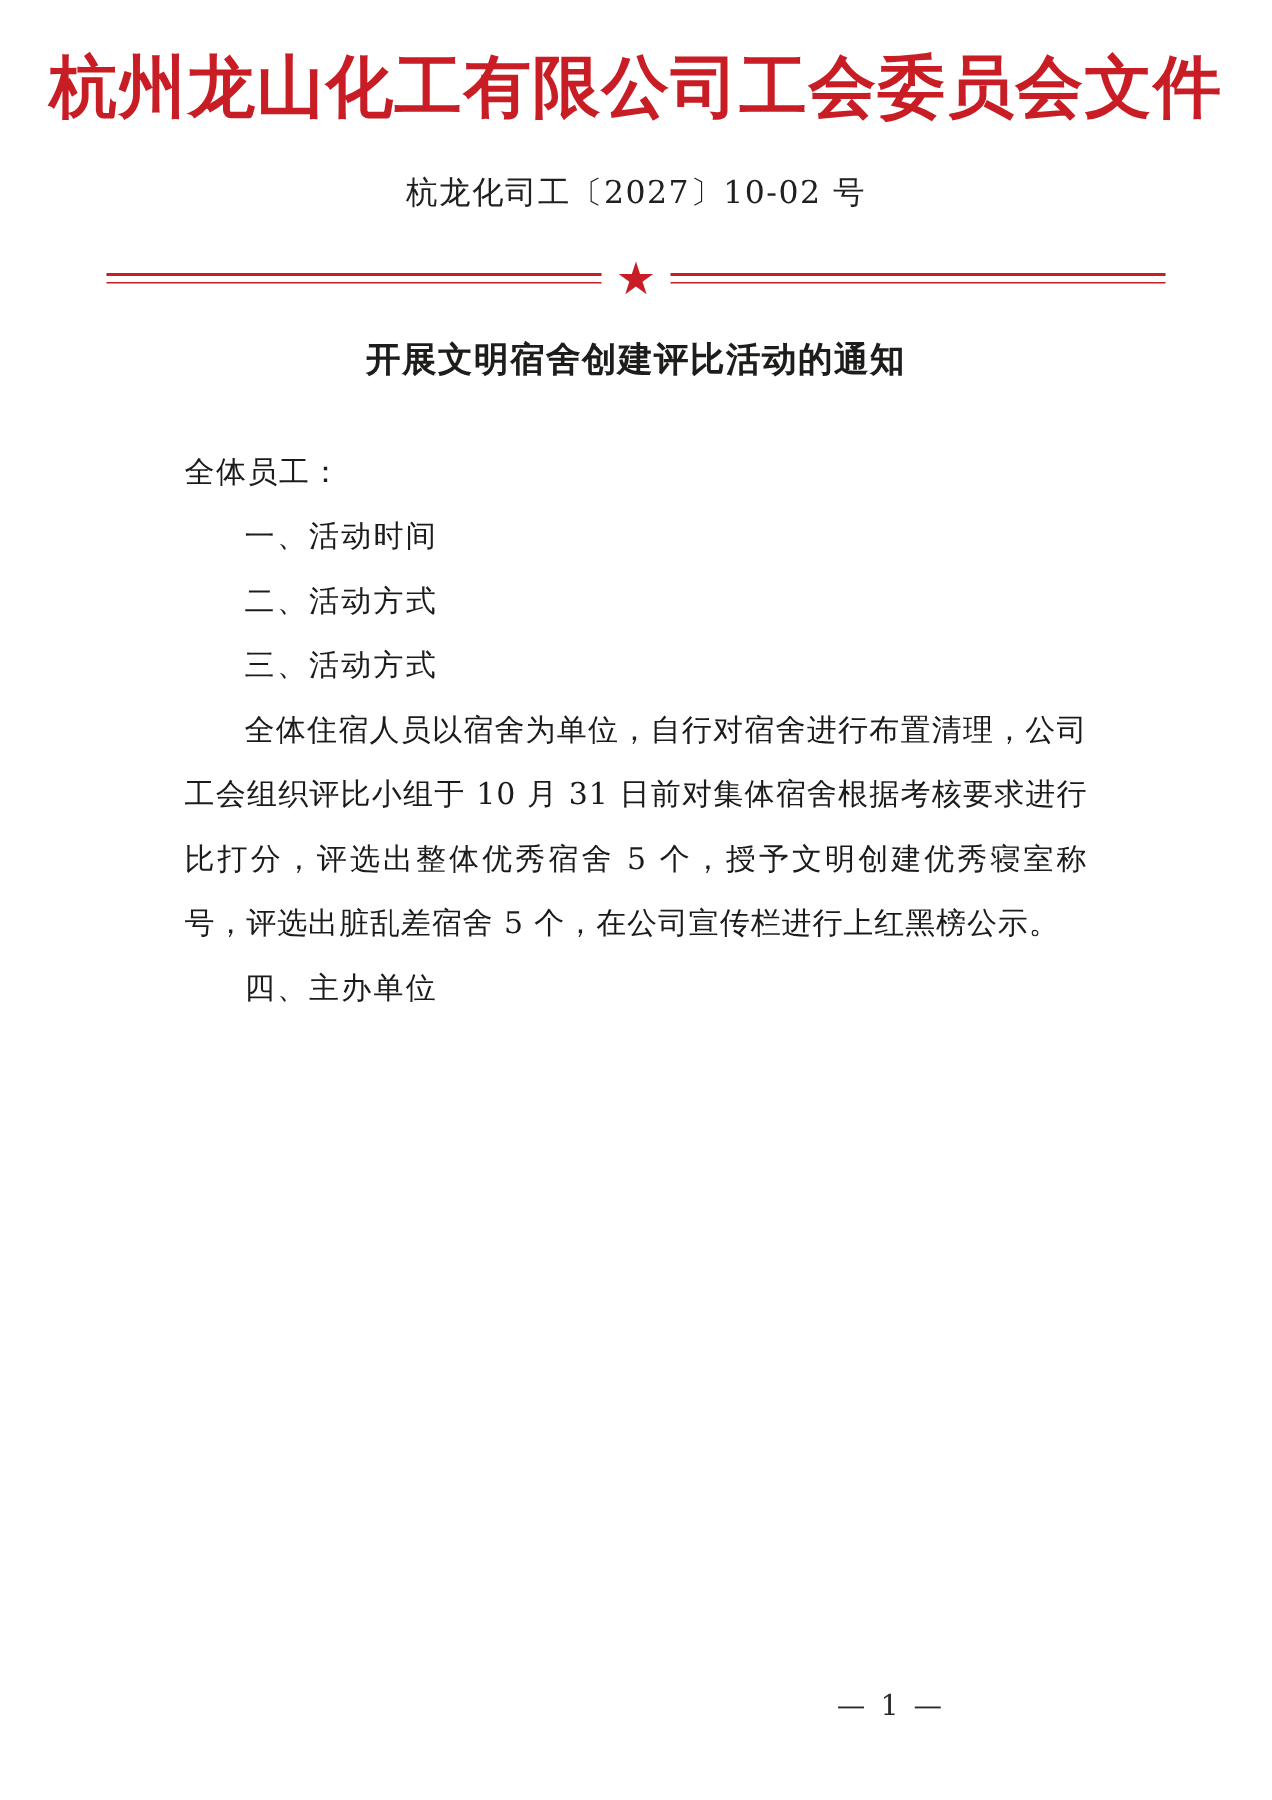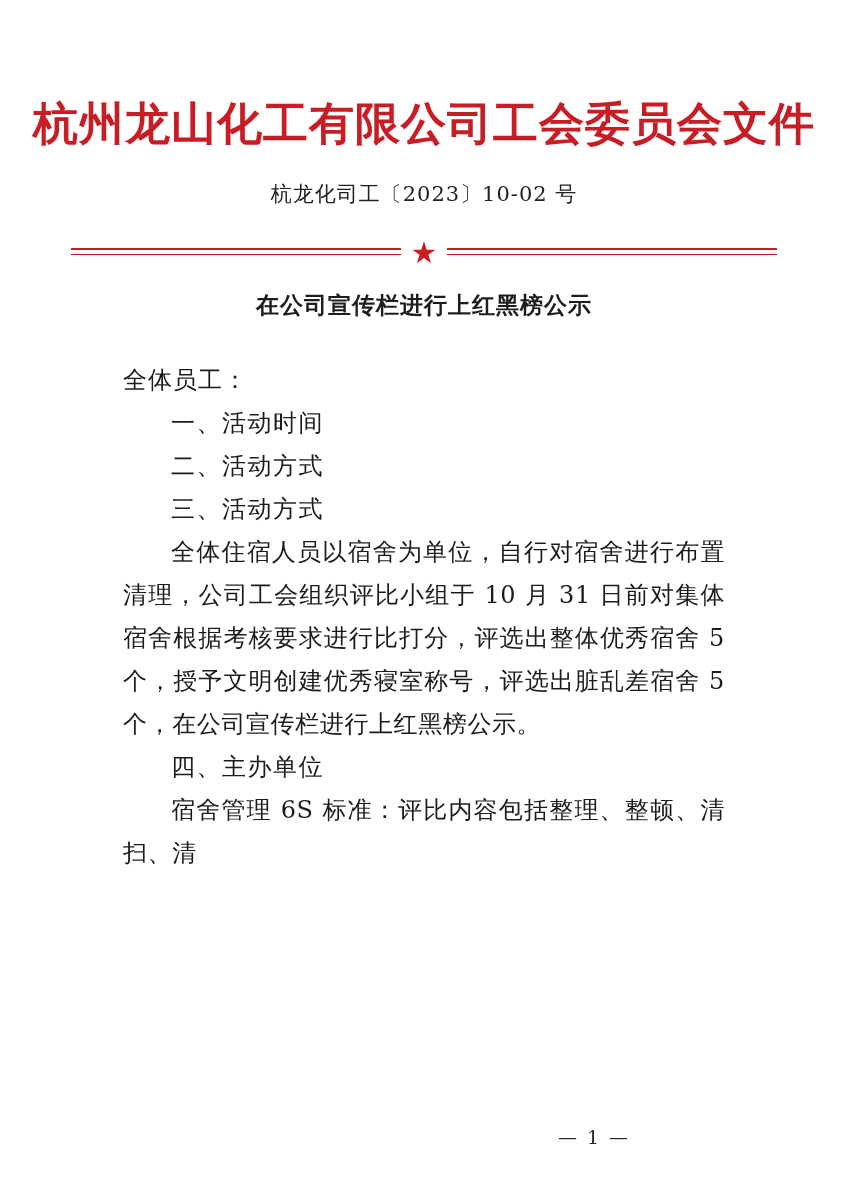--- a/index.html
+++ b/index.html
@@ -18,21 +18,21 @@
   .page {
     position: absolute;
     left: 0; top: 0;
     width: 848px;
     height: 1200px;
     box-sizing: border-box;
     padding: 0;
   }
   
   .doc-header {
-    padding-top: 96px;
+    padding-top: 30px;
     text-align: center;
   }
   .doc-title {
     color: #c81d25;
     font-family: "DejaVu Serif", "Liberation Serif", serif;
     font-weight: bold;
     font-size: 45px;
     letter-spacing: 1px;
     line-height: 1.25;
     white-space: nowrap;
@@ -82,21 +82,21 @@
     font-size: 23px;
     font-weight: bold;
     color: #1d1d1b;
     margin-top: 22px;
     letter-spacing: 1px;
   }
   
   .doc-body {
     margin: 38px auto 0 auto;
     width: 602px;
-    font-size: 24px;
+    font-size: 20px;
     line-height: 43px;
     color: #1b1b1a;
     text-align: justify;
   }
   .doc-body p {
     margin: 0;
   }
   .salutation {
     letter-spacing: 1px;
   }
@@ -129,44 +129,43 @@
     margin-left: 340px;
   }
 </style>
 </head>
 <body>
 
 <div class="page">
 
   <div class="doc-header">
     <div class="doc-title">杭州龙山化工有限公司工会委员会文件</div>
-    <div class="doc-number">杭龙化司工〔2023〕10-02 号</div>
+    <div class="doc-number">杭龙化司工〔2027〕10-02 号</div>
   </div>
 
   <div class="sep-wrap">
     <div class="sep-line top"></div>
     <div class="sep-line bottom"></div>
     <div class="sep-star">
       <span class="glyph">★</span>
     </div>
   </div>
 
-  <div class="doc-subject">在公司宣传栏进行上红黑榜公示</div>
+  <div class="doc-subject">开展文明宿舍创建评比活动的通知</div>
 
   <div class="doc-body">
     <p class="salutation">全体员工：</p>
 
     <p class="heading">一、活动时间</p>
 
     <p class="heading">二、活动方式</p>
 
     <p class="heading">三、活动方式</p>
     <p class="plain">全体住宿人员以宿舍为单位，自行对宿舍进行布置清理，公司工会组织评比小组于 10 月 31 日前对集体宿舍根据考核要求进行比打分，评选出整体优秀宿舍 5 个，授予文明创建优秀寝室称号，评选出脏乱差宿舍 5 个，在公司宣传栏进行上红黑榜公示。</p>
 
     <p class="heading">四、主办单位</p>
-    <p class="plain">宿舍管理 6S 标准：评比内容包括整理、整顿、清扫、清</p>
   </div>
 
   <div class="page-footer">
     <span class="inner">— 1 —</span>
   </div>
 
 </div>
 
 </body></html>

